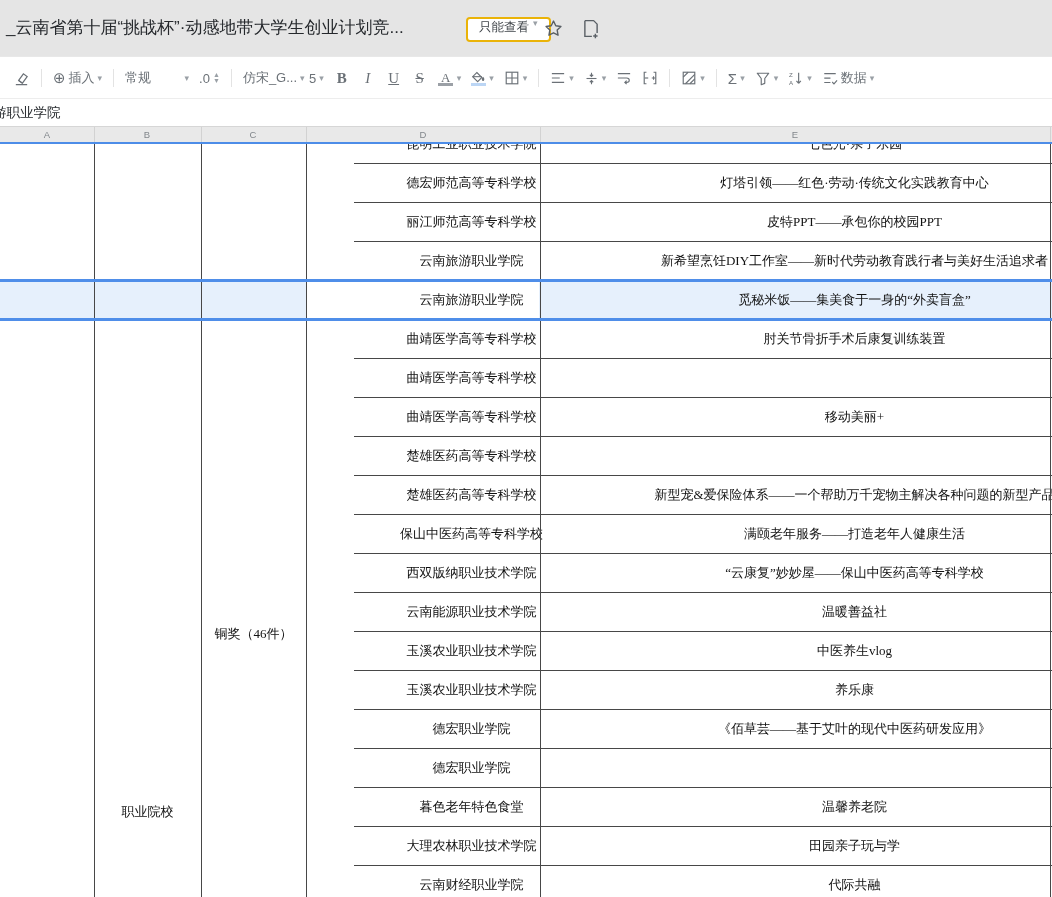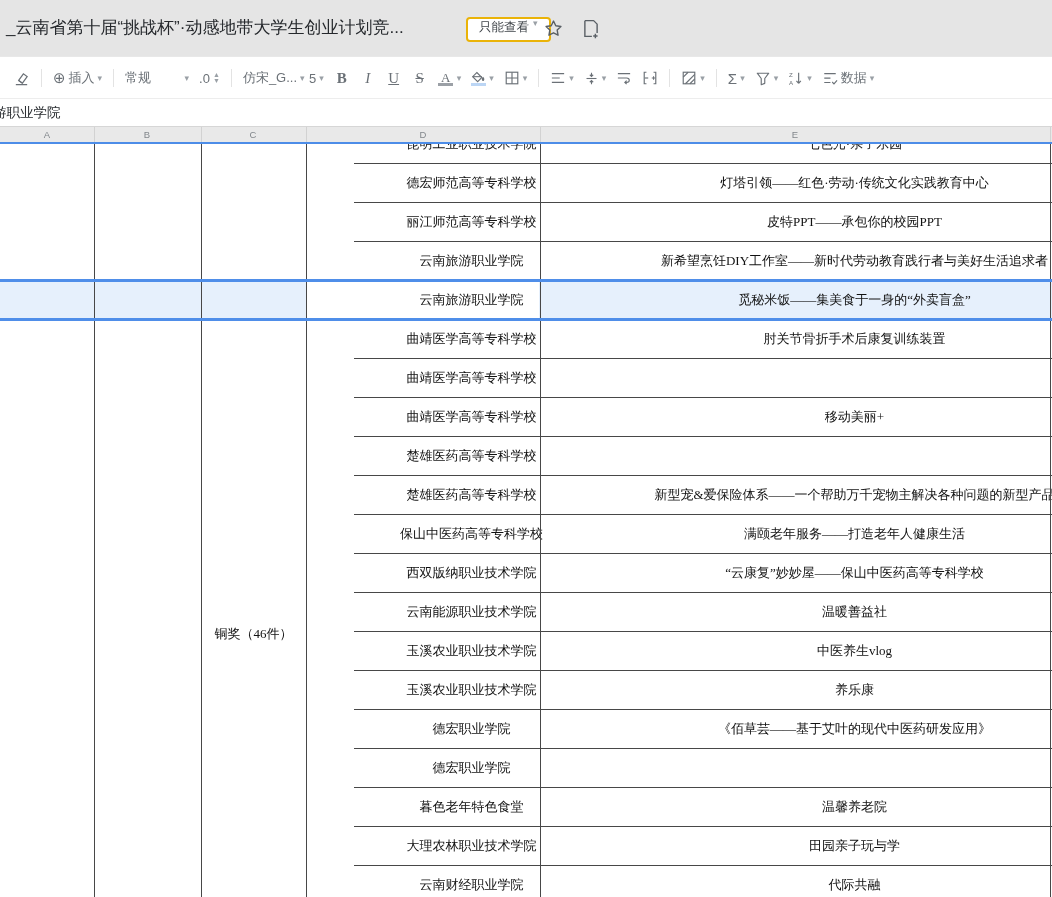--- a/index.html
+++ b/index.html
@@ -236,20 +236,21 @@
 
   <div id="sel-bg"></div>
   <div id="sel-white"></div>
 
   <div class="vline" style="left:94px;"></div>
   <div class="vline" style="left:201px;"></div>
   <div class="vline" style="left:306px;"></div>
   <div class="vline" style="left:540px;"></div>
   <div class="vline" style="left:1050px;"></div>
 
+  <div class="mergelabel" style="left:95px;  width:105px; top:648px; height:39px; line-height:39px;">职业院校</div>
   <div class="mergelabel" style="left:202px; width:103px; top:470px; height:39px; line-height:39px;">铜奖（46件）</div>
 
   <div class="row" style="top:-19px">
     <div class="cell cd">昆明工业职业技术学院</div>
     <div class="cell ce">七色光·亲子乐园</div>
   </div>
   <div class="row" style="top:20px">
     <div class="cell cd">德宏师范高等专科学校</div>
     <div class="cell ce">灯塔引领——红色·劳动·传统文化实践教育中心</div>
   </div>

